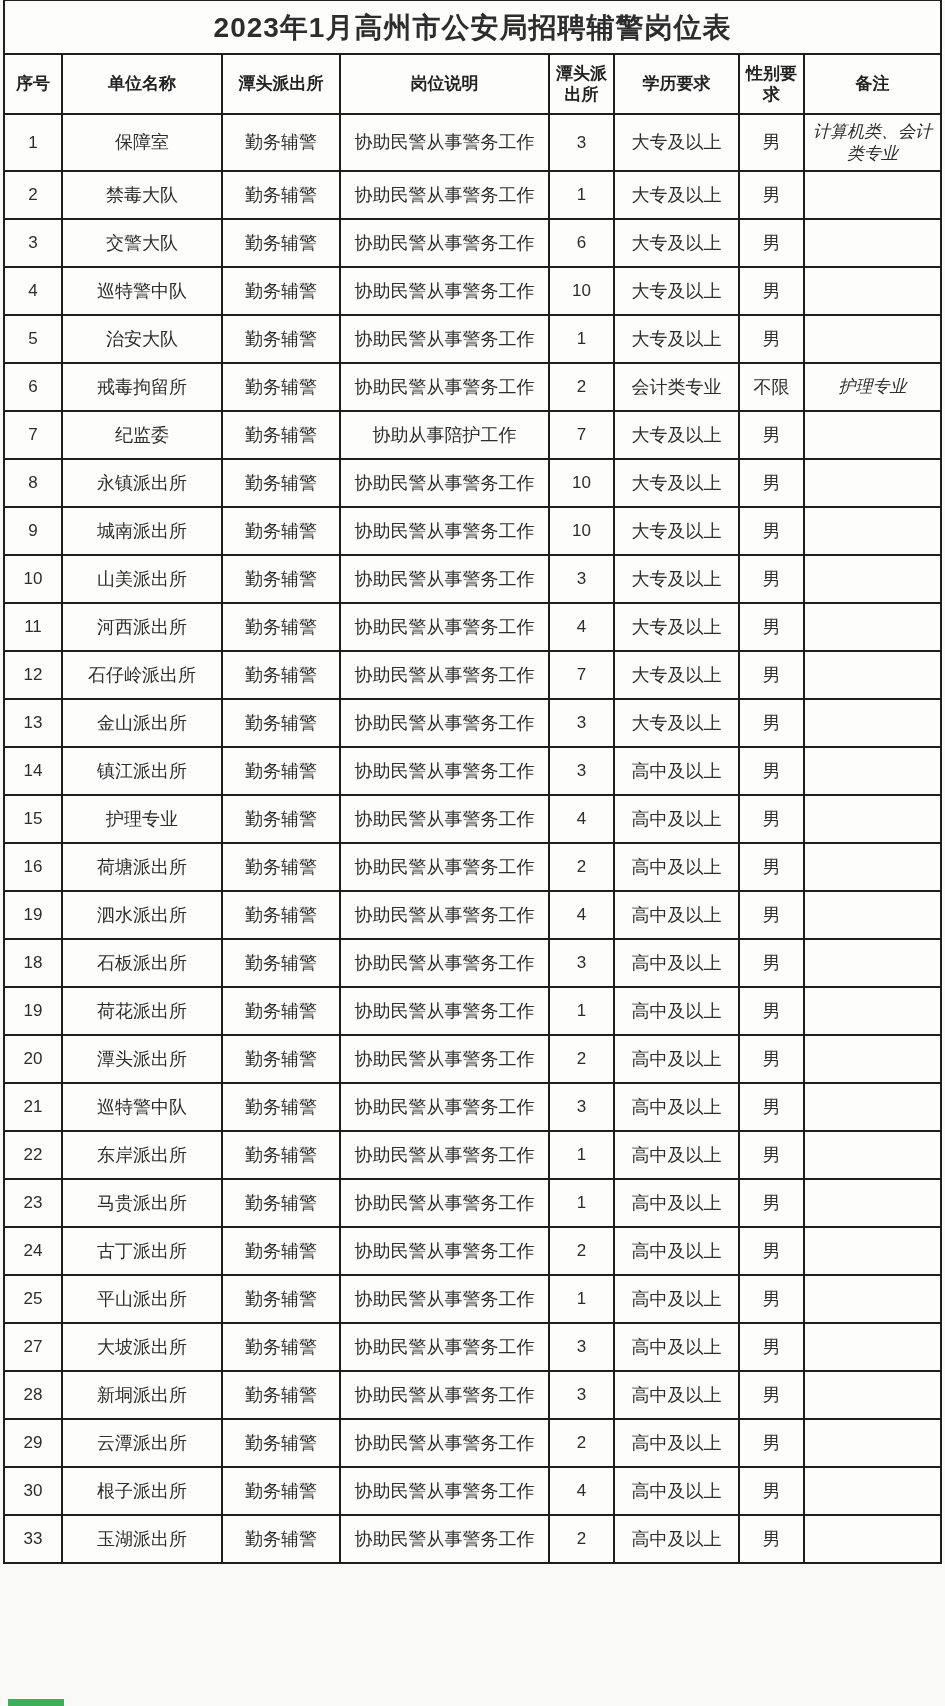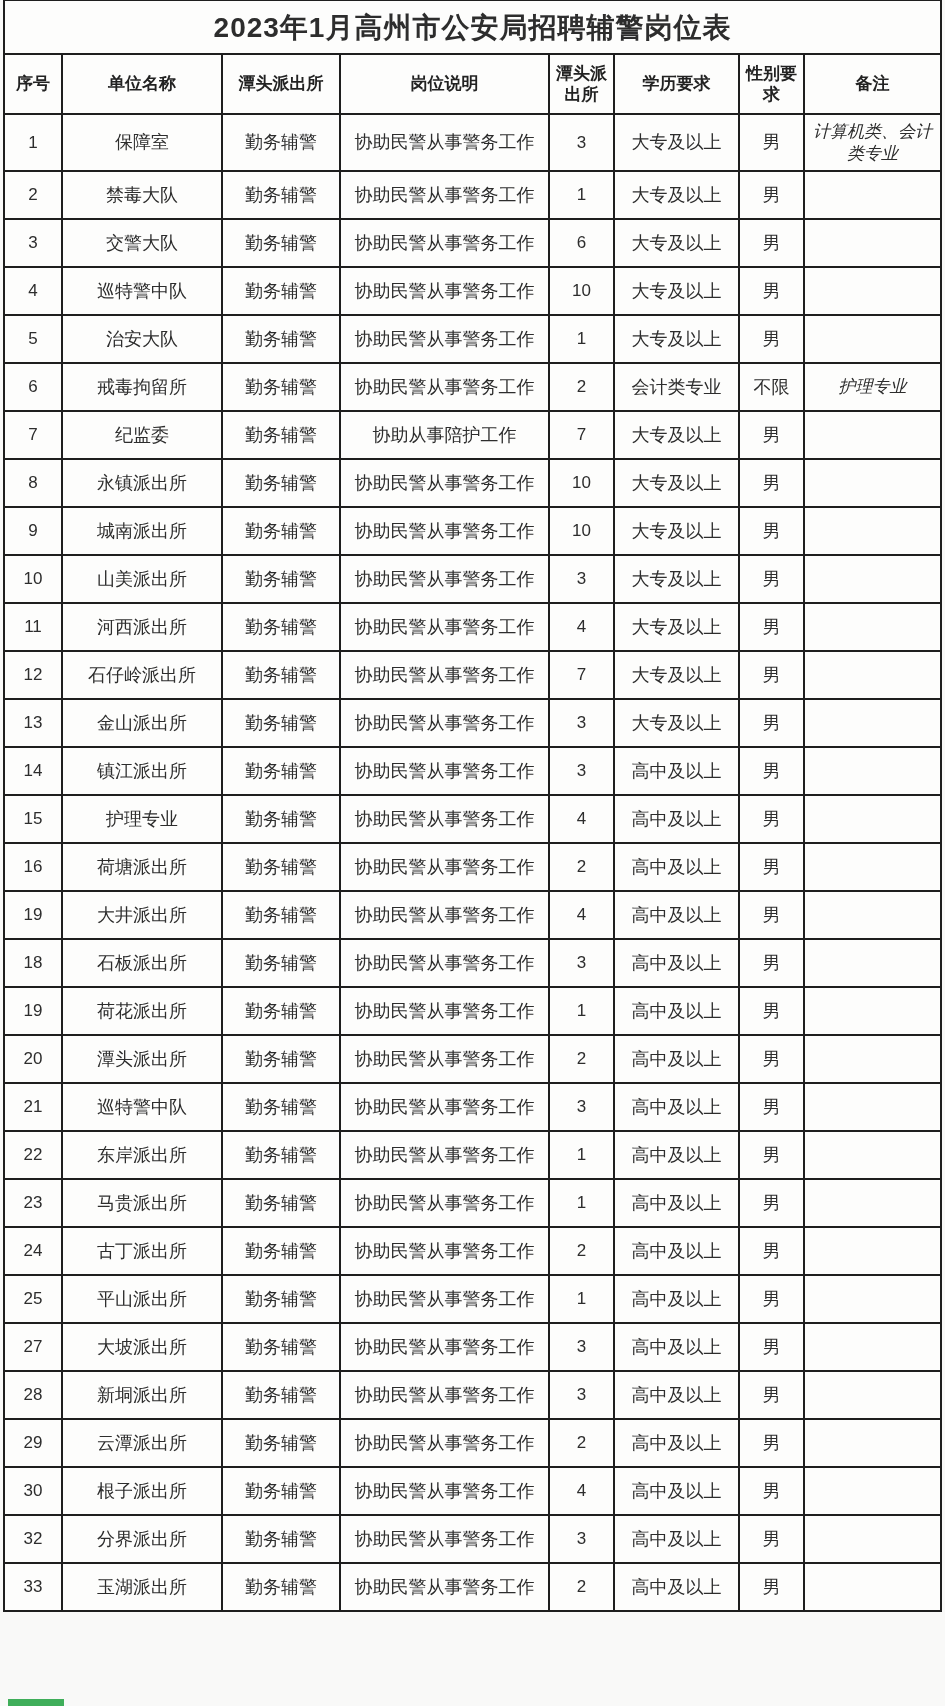--- a/index.html
+++ b/index.html
@@ -263,21 +263,21 @@
             <td data-name="cell-unit">荷塘派出所</td>
             <td data-name="cell-category">勤务辅警</td>
             <td data-name="cell-description">协助民警从事警务工作</td>
             <td data-name="cell-count">2</td>
             <td data-name="cell-education">高中及以上</td>
             <td data-name="cell-gender">男</td>
             <td data-name="cell-remark"></td>
           </tr>
           <tr data-name="table-row">
             <td data-name="cell-no">19</td>
-            <td data-name="cell-unit">大井派出所</td>
+            <td data-name="cell-unit">泗水派出所</td>
             <td data-name="cell-category">勤务辅警</td>
             <td data-name="cell-description">协助民警从事警务工作</td>
             <td data-name="cell-count">4</td>
             <td data-name="cell-education">高中及以上</td>
             <td data-name="cell-gender">男</td>
             <td data-name="cell-remark"></td>
           </tr>
           <tr data-name="table-row">
             <td data-name="cell-no">18</td>
             <td data-name="cell-unit">石板派出所</td>
@@ -387,30 +387,20 @@
             <td data-name="cell-education">高中及以上</td>
             <td data-name="cell-gender">男</td>
             <td data-name="cell-remark"></td>
           </tr>
           <tr data-name="table-row">
             <td data-name="cell-no">30</td>
             <td data-name="cell-unit">根子派出所</td>
             <td data-name="cell-category">勤务辅警</td>
             <td data-name="cell-description">协助民警从事警务工作</td>
             <td data-name="cell-count">4</td>
-            <td data-name="cell-education">高中及以上</td>
-            <td data-name="cell-gender">男</td>
-            <td data-name="cell-remark"></td>
-          </tr>
-          <tr data-name="table-row">
-            <td data-name="cell-no">32</td>
-            <td data-name="cell-unit">分界派出所</td>
-            <td data-name="cell-category">勤务辅警</td>
-            <td data-name="cell-description">协助民警从事警务工作</td>
-            <td data-name="cell-count">3</td>
             <td data-name="cell-education">高中及以上</td>
             <td data-name="cell-gender">男</td>
             <td data-name="cell-remark"></td>
           </tr>
           <tr data-name="table-row">
             <td data-name="cell-no">33</td>
             <td data-name="cell-unit">玉湖派出所</td>
             <td data-name="cell-category">勤务辅警</td>
             <td data-name="cell-description">协助民警从事警务工作</td>
             <td data-name="cell-count">2</td>

